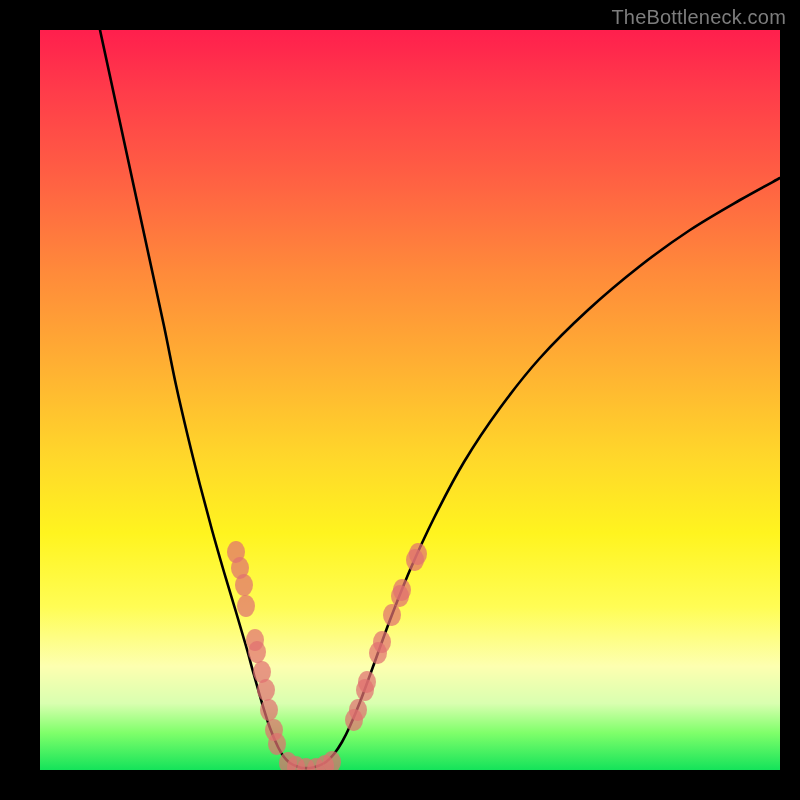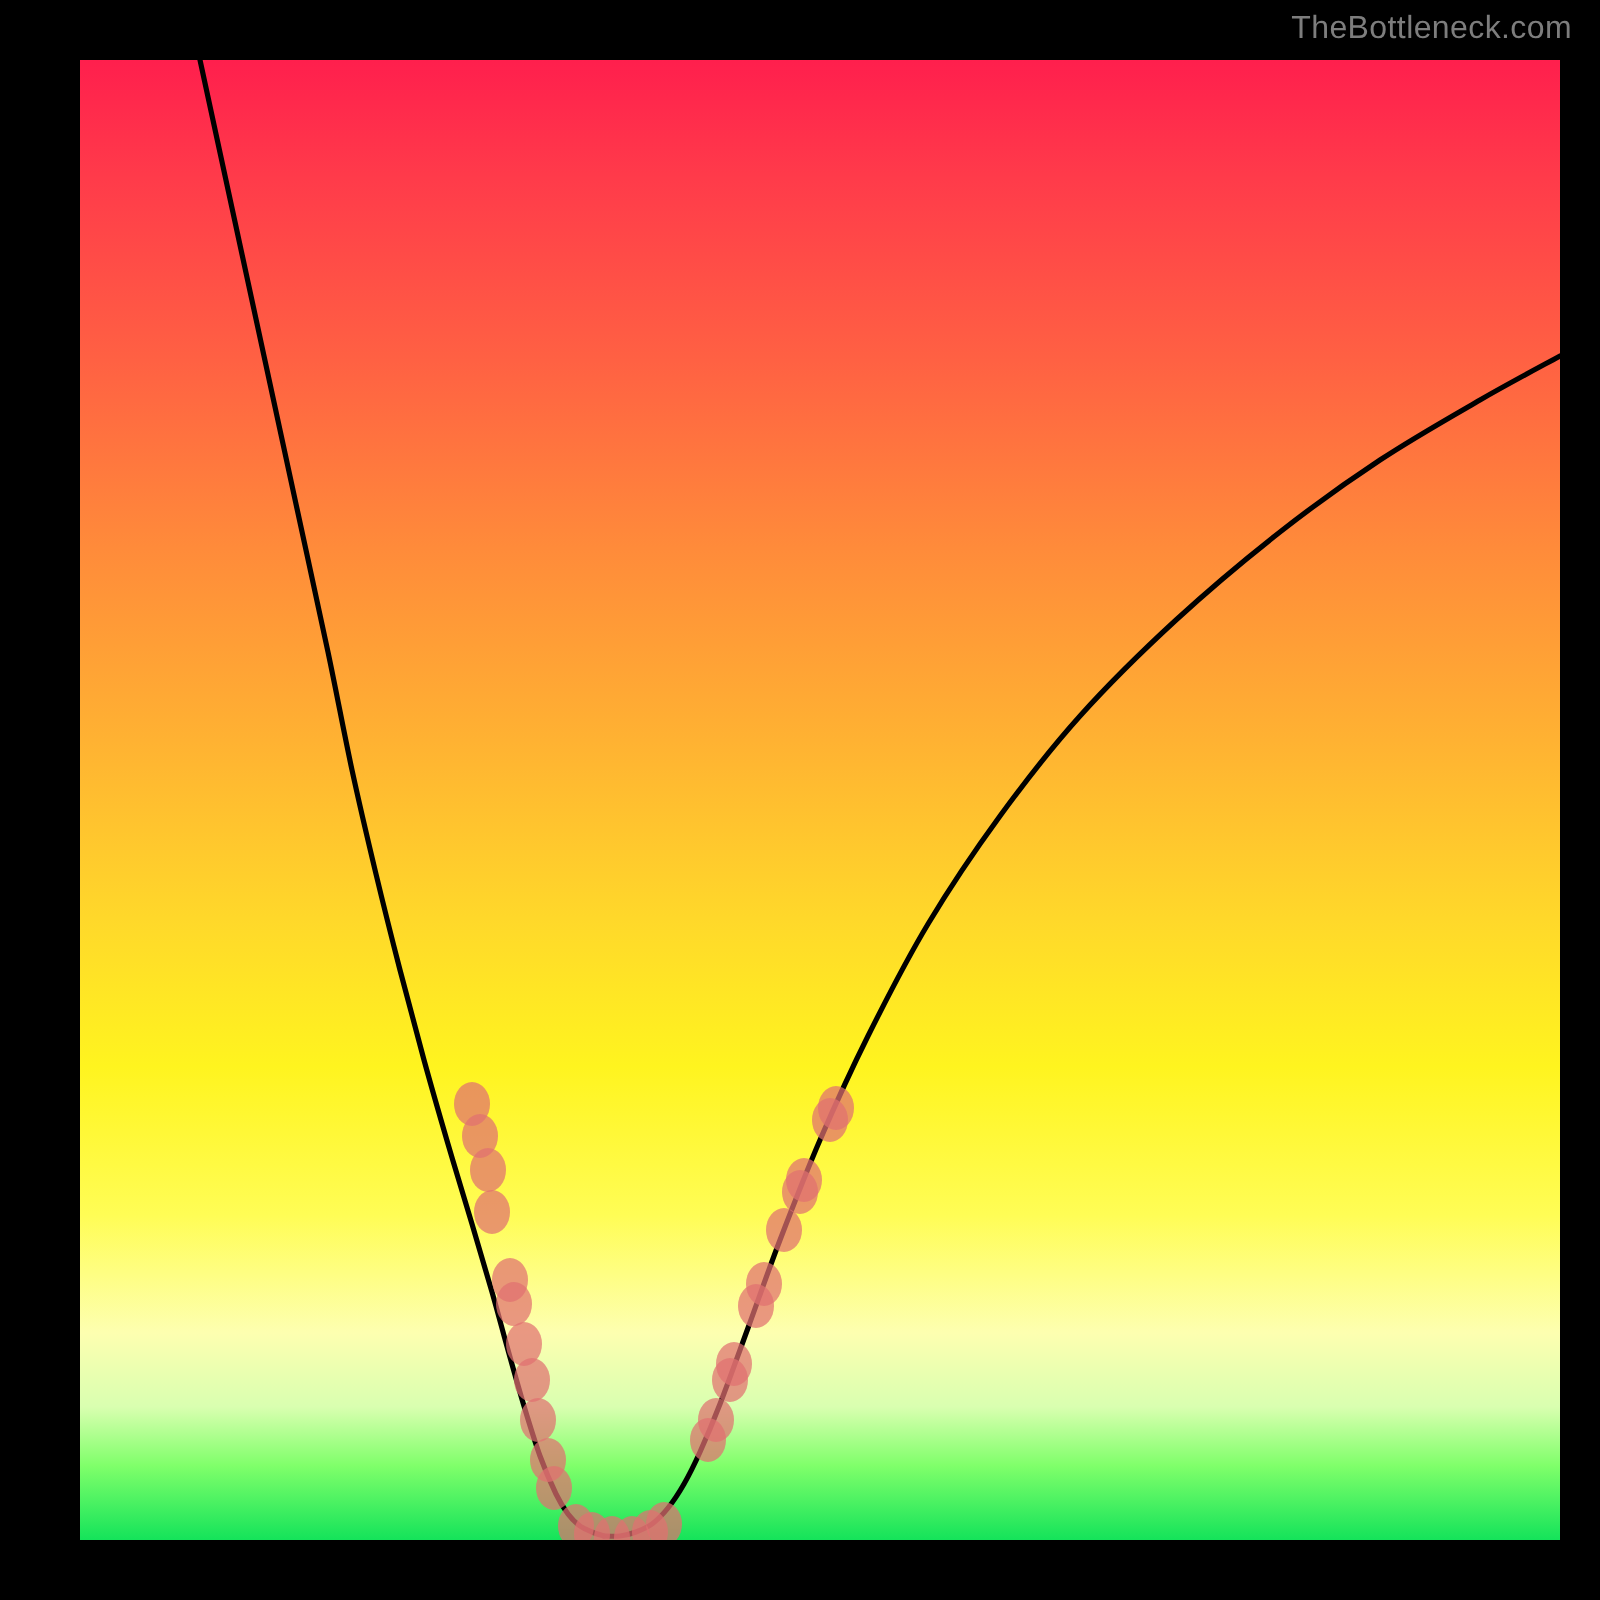--- a/index.html
+++ b/index.html
@@ -39,21 +39,21 @@
       #d9ffb0 91%,
       #7fff6a 95%,
       #14e35a 100%
     );
   }
   .watermark {
     position: absolute;
     top: 6px;
     right: 14px;
     color: #7d7d7d;
-    font-size: 16px;
+    font-size: 20px;
     letter-spacing: 0.2px;
     font-weight: 500;
   }
   svg.curve {
     position: absolute;
     left: 0;
     top: 0;
     width: 740px;
     height: 740px;
   }

